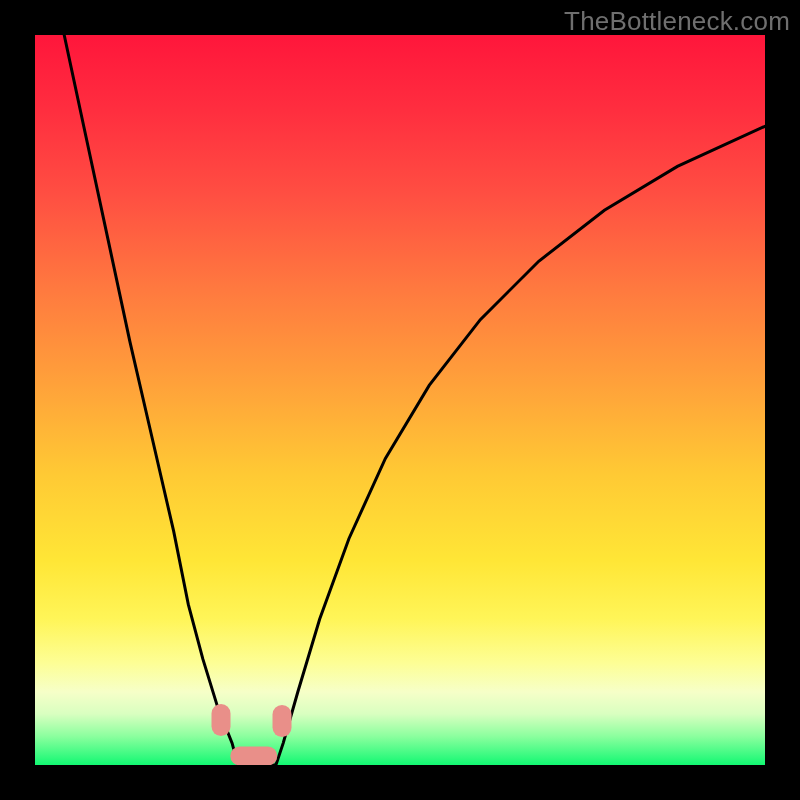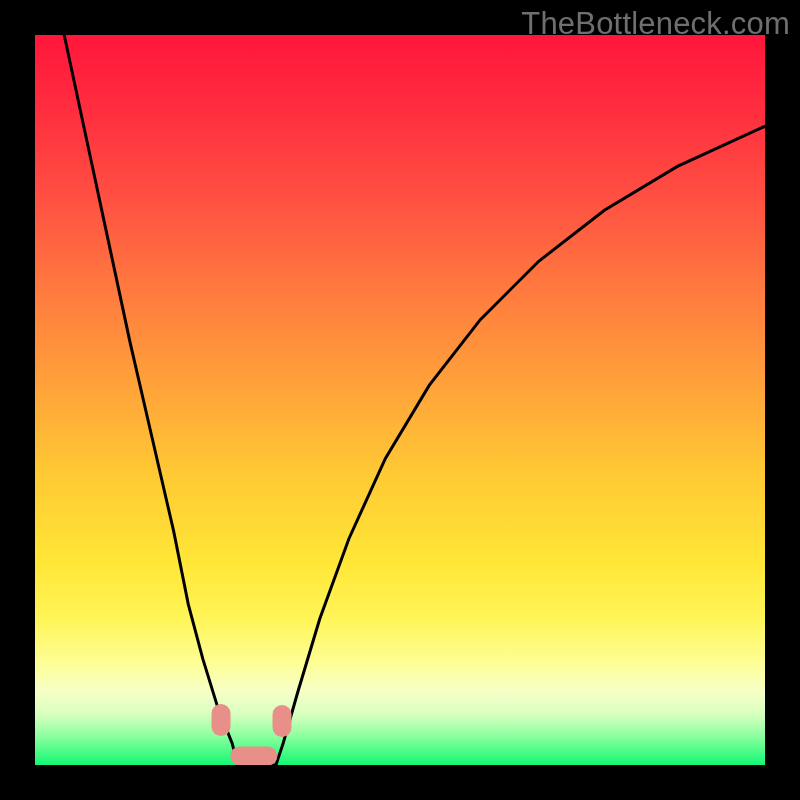--- a/index.html
+++ b/index.html
@@ -33,21 +33,21 @@
   }
   .curves {
     position: absolute;
     inset: 0;
   }
   .watermark {
     position: absolute;
     top: 6px;
     right: 10px;
     color: #6f6f6f;
-    font-size: 31px;
+    font-size: 26px;
     letter-spacing: 0.2px;
     font-weight: 500;
   }
   .marker {
     position: absolute;
     background: #e98f89;
     border-radius: 999px;
     transform: translate(-50%, -50%);
   }
 </style>

